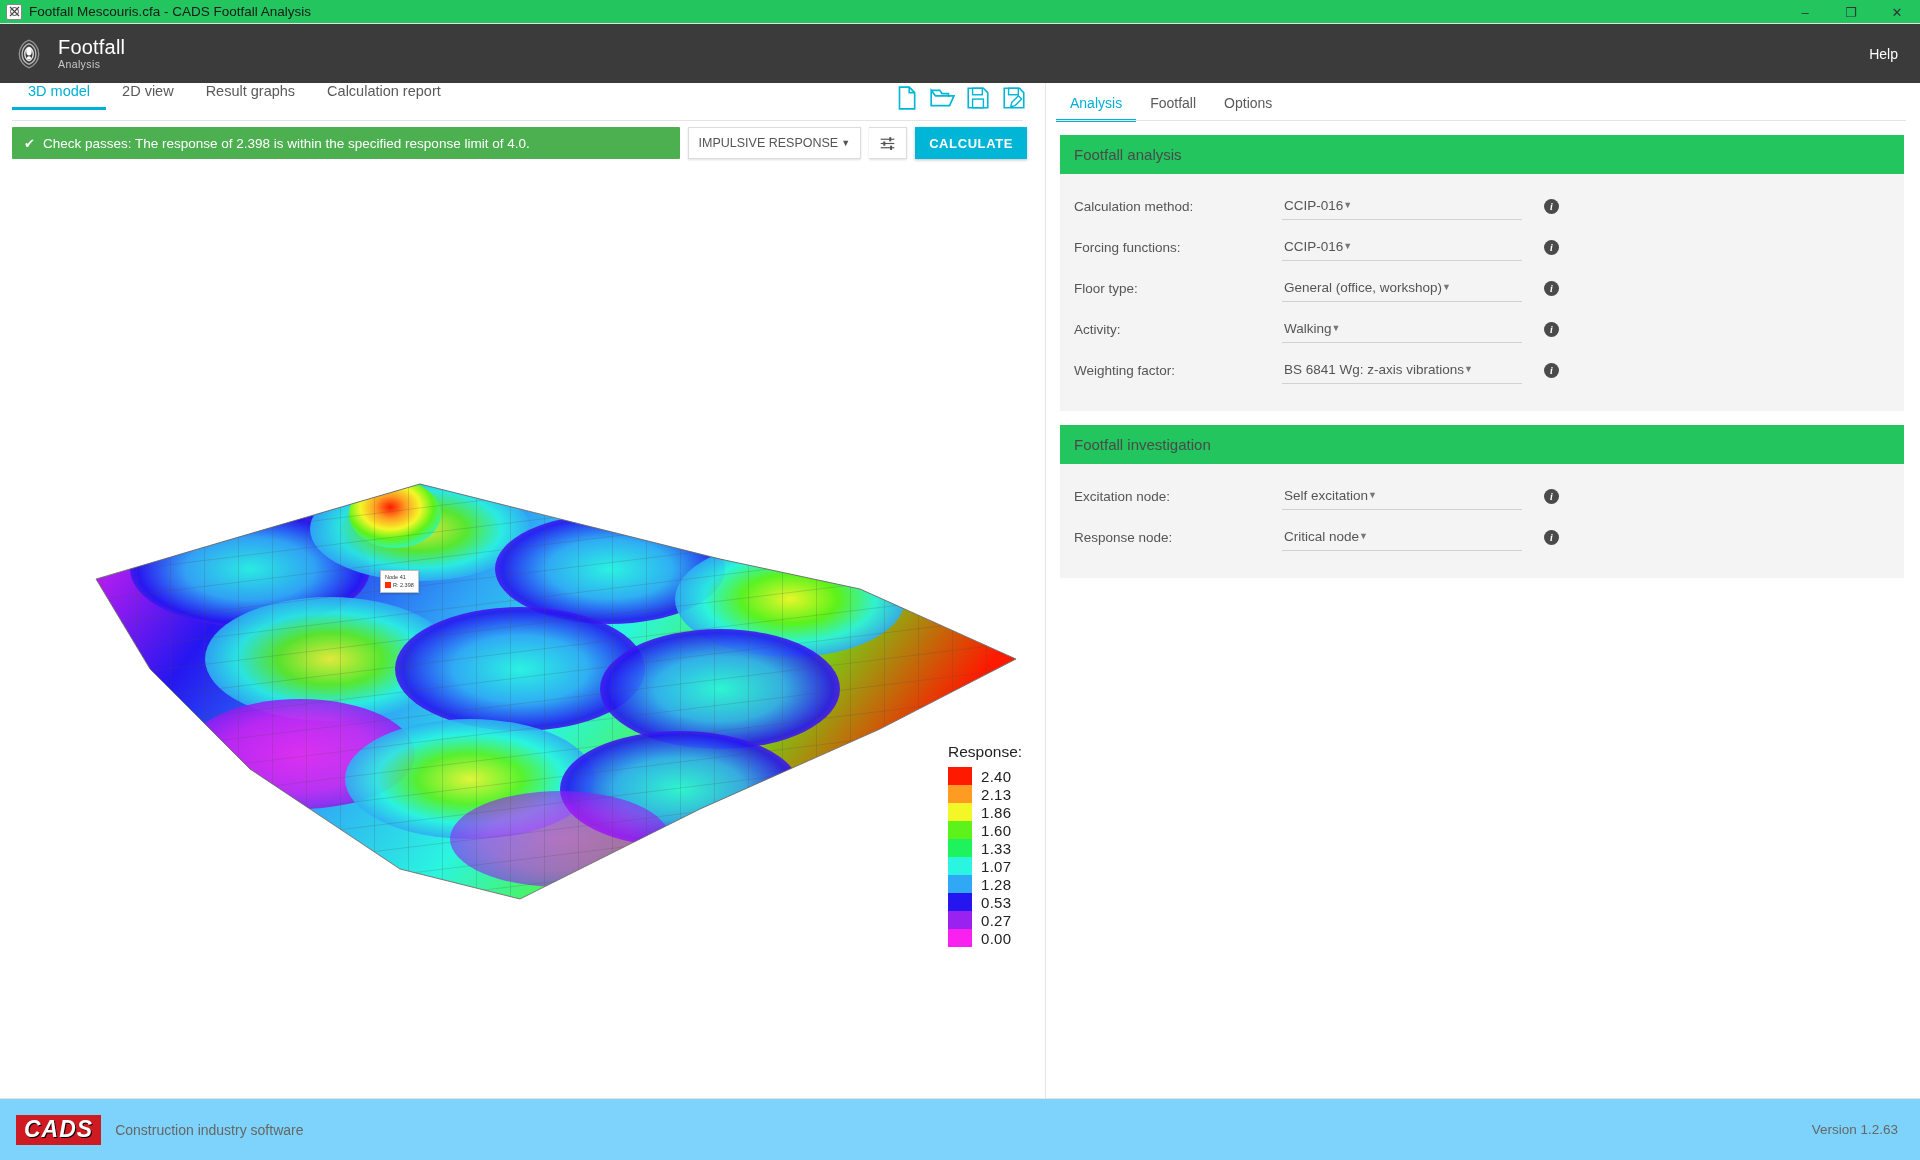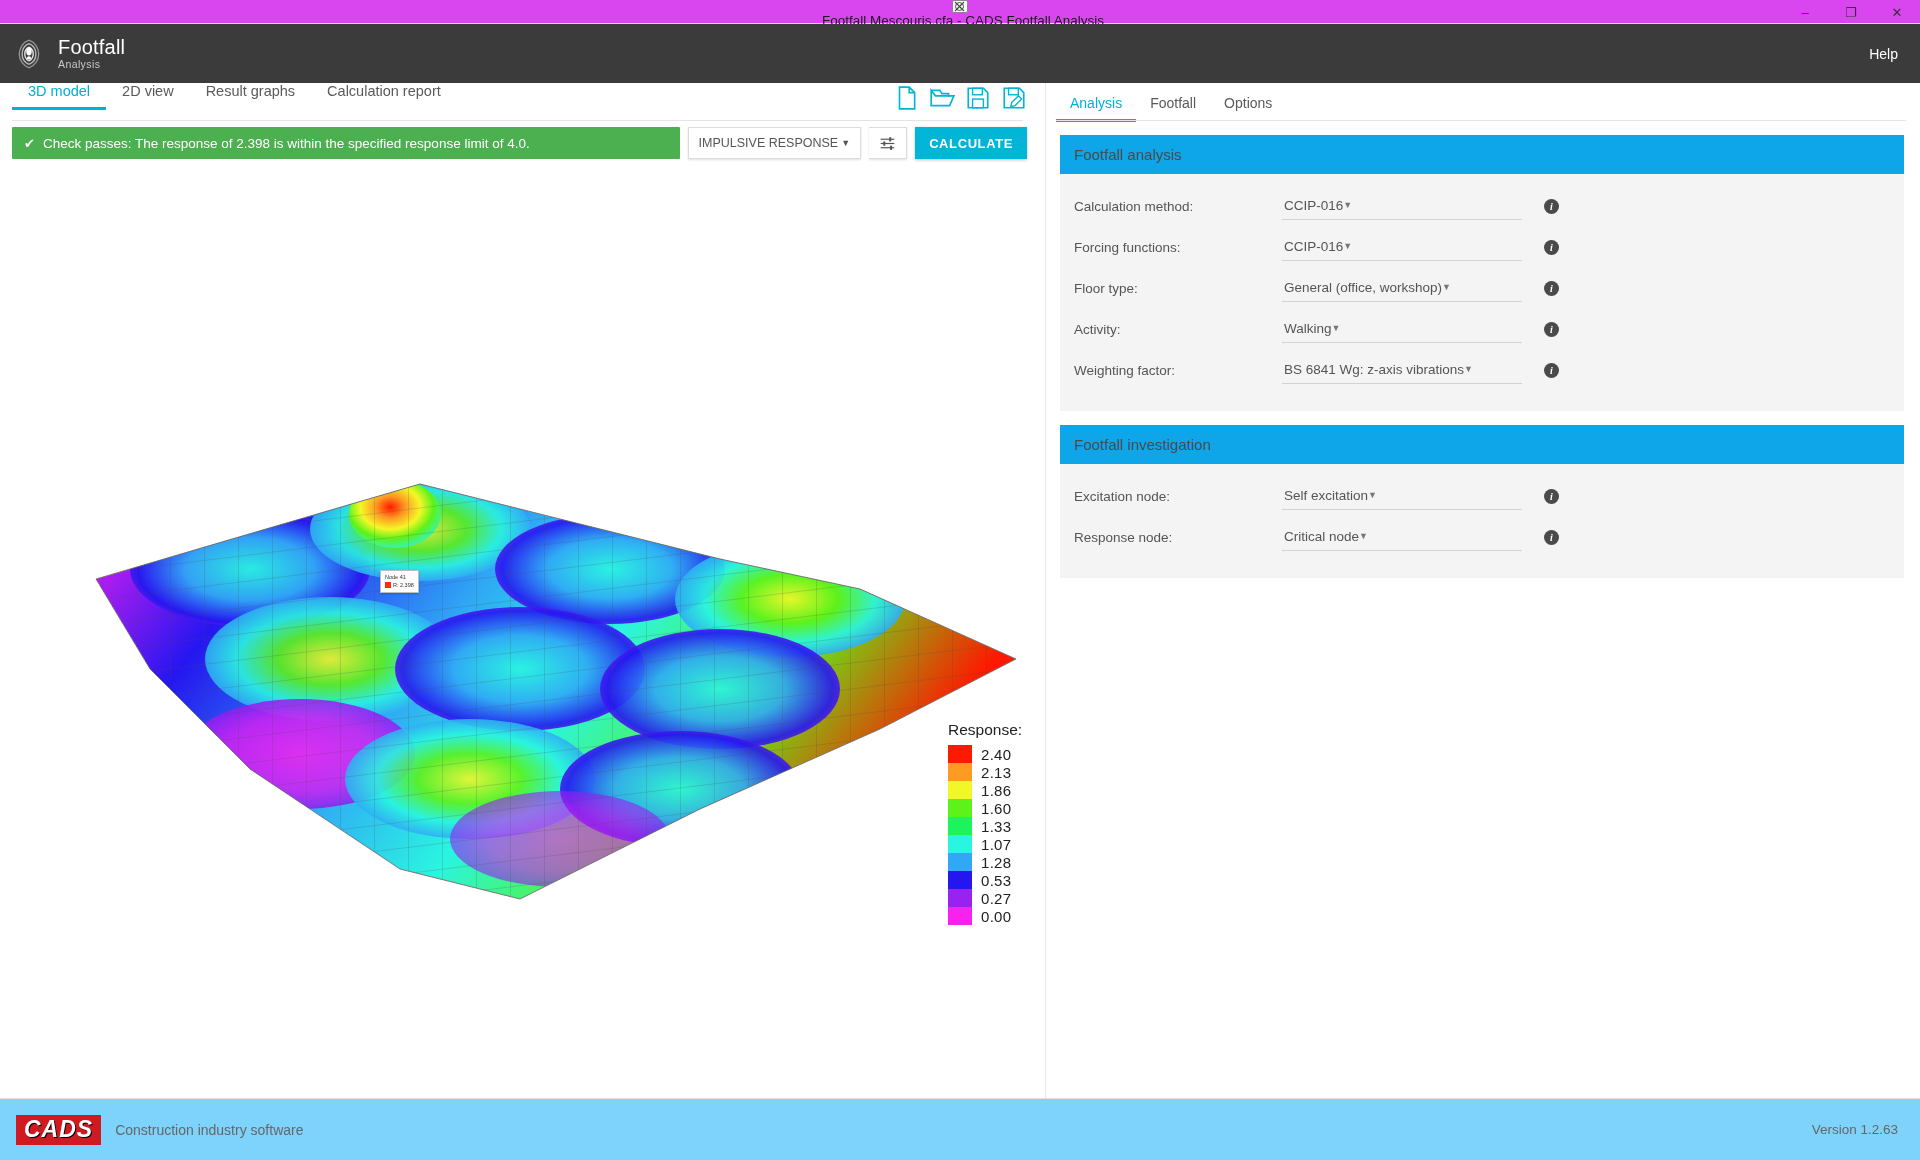--- a/index.html
+++ b/index.html
@@ -7,27 +7,26 @@
   body {
     font-family: "Liberation Sans", sans-serif;
     background: #ffffff;
     color: #333;
     font-size: 14px;
   }
 
   
   .titlebar {
     height: 24px;
-    background: #d946ef;
+    background: #22c55e;
     border-bottom: 1px solid #e2e2e2;
     display: flex;
     align-items: center;
     padding-left: 6px;
     position: relative;
-    flex-direction: column;
   }
   .titlebar-icon {
     width: 16px; height: 16px;
     border: 1px solid #888;
     border-radius: 2px;
     display: flex; align-items: center; justify-content: center;
     font-size: 9px; color: #555;
     margin-right: 7px;
     background: #fff;
   }
@@ -146,21 +145,21 @@
   .node-tip {
     position: absolute; left: 380px; top: 401px;
     background: #fdfdfd; border: 1px solid #bdbdbd;
     padding: 2px 4px; font-size: 5.5px; line-height: 1.5;
     color: #333; box-shadow: 0 1px 2px rgba(0,0,0,.2);
     white-space: nowrap; z-index: 5;
   }
   .node-tip .sw { display: inline-block; width: 6px; height: 6px; background: #ff2d00; margin-right: 2px; vertical-align: -1px;}
 
   
-  .legend { position: absolute; left: 948px; top: 552px; z-index: 4; }
+  .legend { position: absolute; left: 948px; top: 574px; z-index: 4; }
   .legend-title { font-size: 15.5px; color: #222; margin-bottom: 6px; }
   .legend-row { display: flex; align-items: center; height: 18px; }
   .legend-swatch { width: 24px; height: 18px; }
   .legend-label { font-size: 15px; color: #222; margin-left: 9px; letter-spacing: .3px; }
 
   
   .rtabbar { height: 38px; display: flex; align-items: flex-end; padding-left: 10px; position: relative; }
   .rtabbar::after {
     content: ""; position: absolute; left: 10px; right: 14px; bottom: 0; height: 1px; background: #e4e4e4;
   }
@@ -168,21 +167,21 @@
     padding: 0 14px 10px 14px; font-size: 14px; color: #5a5a5a; cursor: pointer;
     background: none; border: none; position: relative; font-family: inherit;
   }
   .rtab.active { color: #00b0d8; }
   .rtab.active::after {
     content: ""; position: absolute; left: 0; right: 0; bottom: -1px; height: 3px; background: #00b0d8;
   }
 
   .card { margin: 14px 16px 0 14px; background: #f4f4f4; }
   .card-header {
-    background: #0ea5e9; padding: 11px 14px;
+    background: #22c55e; padding: 11px 14px;
     font-size: 15px; color: #4a4a4a;
   }
   .card-body { padding: 12px 14px 20px 14px; }
   .frow { display: flex; align-items: center; height: 41px; }
   .flabel { width: 208px; font-size: 13.5px; color: #555; }
   .fselect {
     flex: 1; max-width: 240px;
     border-bottom: 1px solid #d2d2d2;
     display: flex; align-items: center; 
     padding: 4px 2px 6px 2px;

